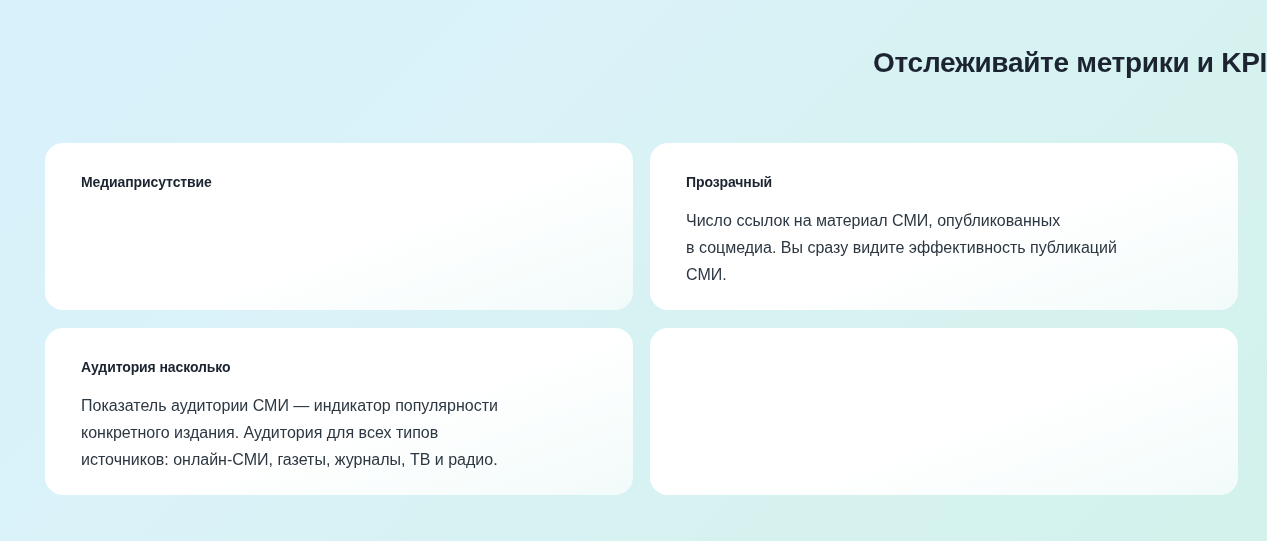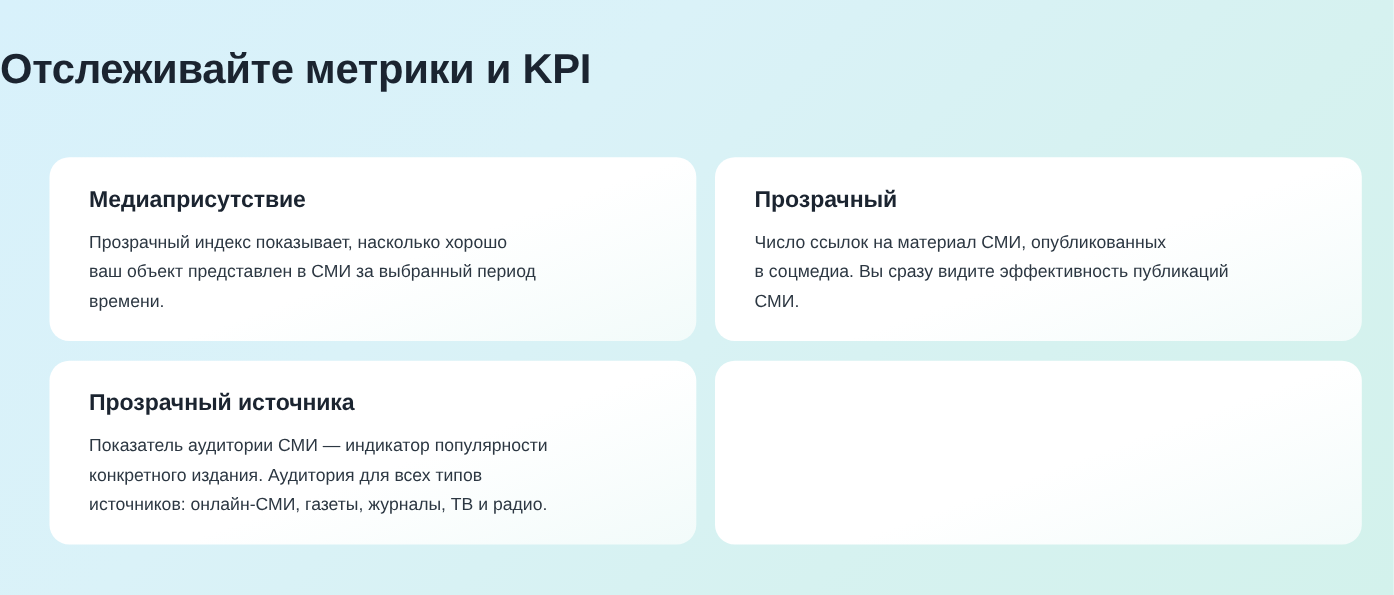--- a/index.html
+++ b/index.html
@@ -13,22 +13,22 @@
     font-family: "Liberation Sans", sans-serif;
     background: linear-gradient(135deg, #d8f1fb 0%, #daf2f8 35%, #d6f2f0 70%, #d3f2ec 100%);
   }
   .page {
     position: relative;
     width: 1267px;
     height: 541px;
     box-sizing: border-box;
   }
   .section-title {
-    text-align: left;
-    font-size: 38px;
+    text-align: right;
+    font-size: 28px;
     line-height: 46px;
     font-weight: bold;
     color: #1b2430;
     letter-spacing: -0.3px;
     padding-top: 40px;
     margin: 0;
   }
   .cards-grid {
     position: absolute;
     left: 45px;
@@ -41,21 +41,21 @@
     row-gap: 18px;
   }
   .card {
     background: linear-gradient(160deg, #ffffff 0%, #ffffff 55%, #f2fbfa 100%);
     border-radius: 18px;
     box-sizing: border-box;
     padding: 26px 32px 20px 36px;
     overflow: hidden;
   }
   .card-title {
-    font-size: 21px;
+    font-size: 14px;
     line-height: 26px;
     font-weight: bold;
     color: #1b2430;
     margin: 0 0 12px 0;
     letter-spacing: -0.1px;
   }
   .card-text {
     font-size: 16px;
     line-height: 27px;
     color: #2c3742;
@@ -68,34 +68,31 @@
 <body>
 
 <div class="page">
 
   <h1 class="section-title">Отслеживайте метрики и KPI</h1>
 
   <div class="cards-grid">
 
     <div class="card">
       <h2 class="card-title">Медиаприсутствие</h2>
-      <p class="card-text">Прозрачный индекс показывает, насколько хорошо
-ваш объект представлен в СМИ за выбранный период
-времени.</p>
     </div>
 
     <div class="card">
       <h2 class="card-title">Прозрачный</h2>
       <p class="card-text">Число ссылок на материал СМИ, опубликованных
 в соцмедиа. Вы сразу видите эффективность публикаций
 СМИ.</p>
     </div>
 
     <div class="card">
-      <h2 class="card-title">Прозрачный источника</h2>
+      <h2 class="card-title">Аудитория насколько</h2>
       <p class="card-text">Показатель аудитории СМИ — индикатор популярности
 конкретного издания. Аудитория для всех типов
 источников: онлайн-СМИ, газеты, журналы, ТВ и радио.</p>
     </div>
 
     <div class="card">
     </div>
 
   </div>
 </div>

